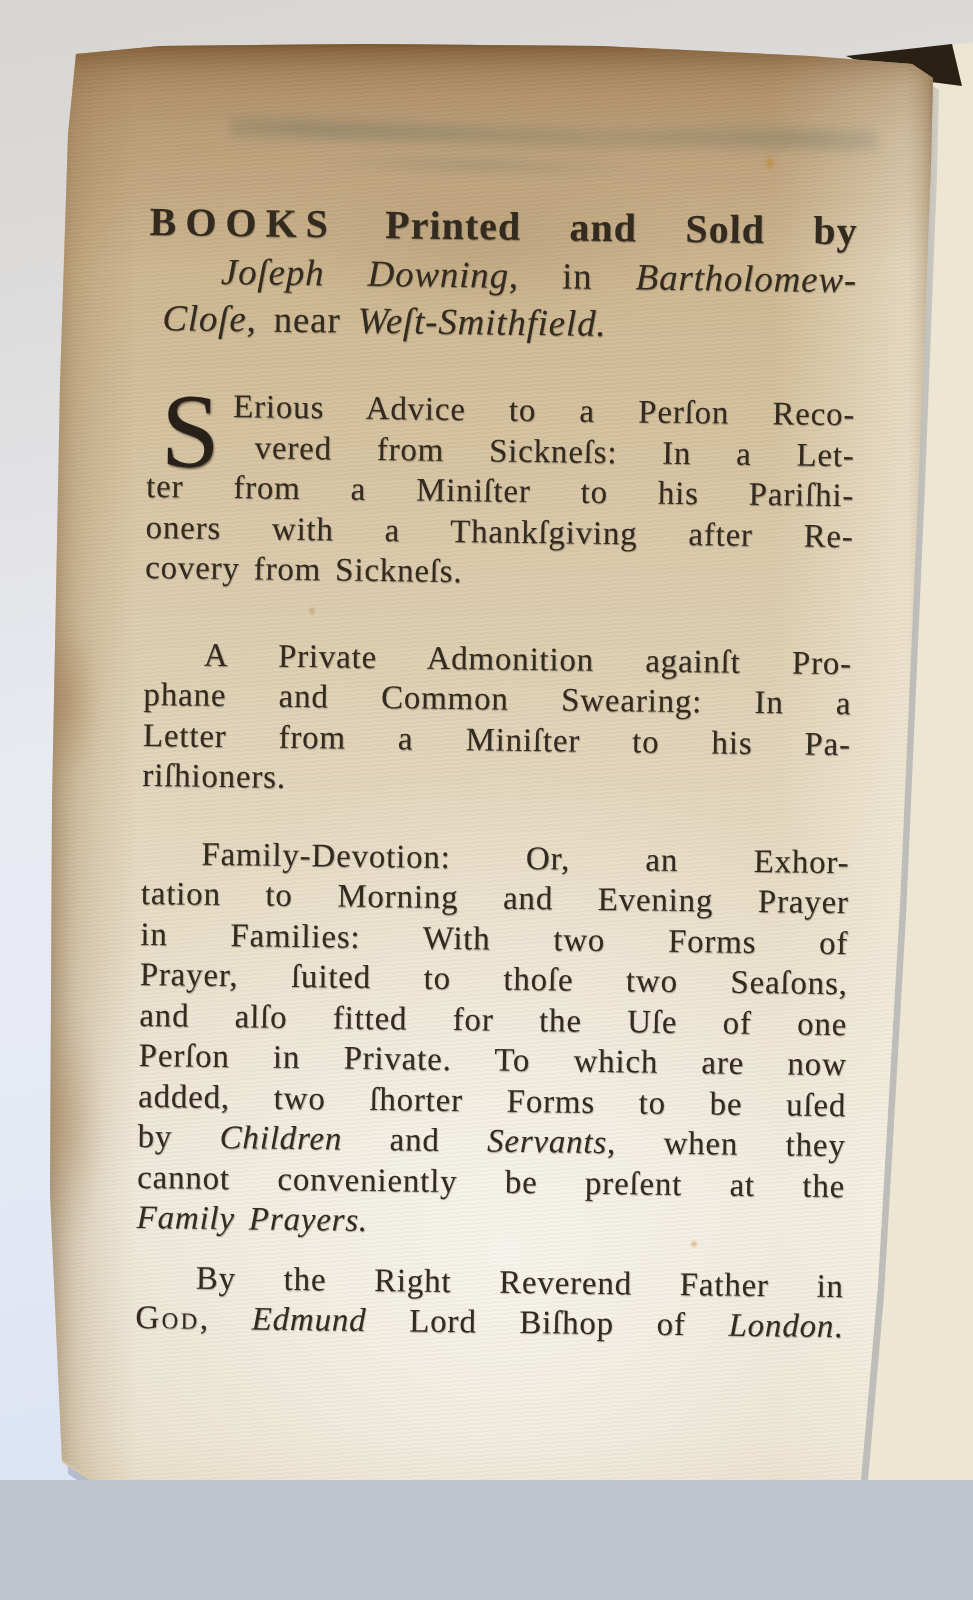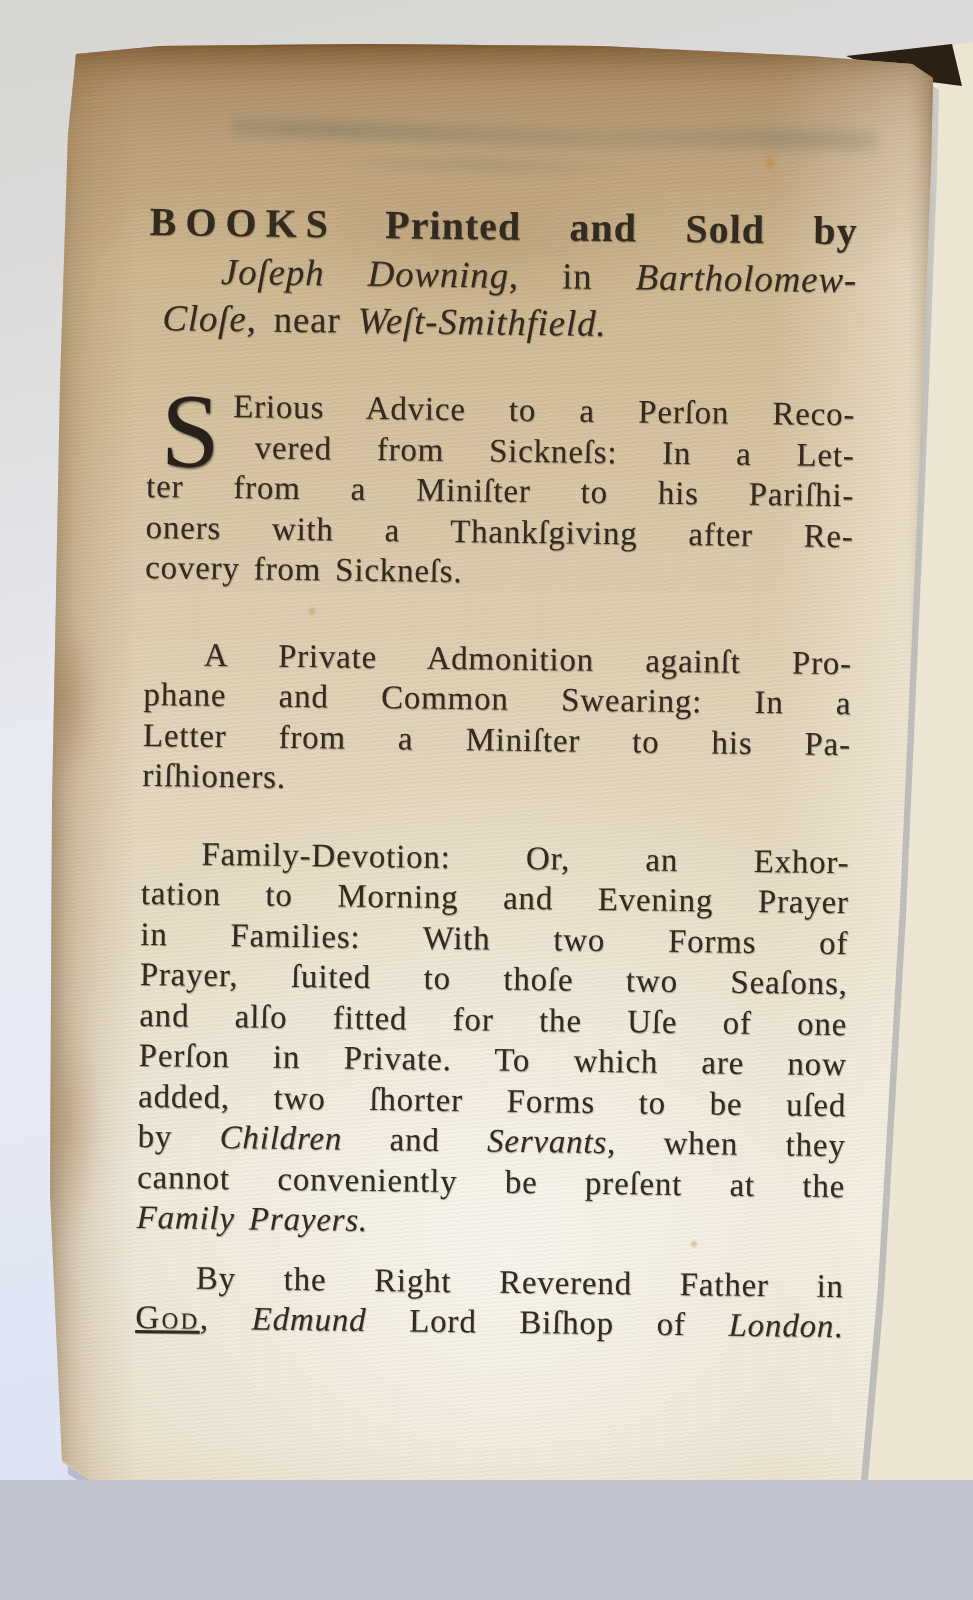--- a/index.html
+++ b/index.html
@@ -84,21 +84,21 @@
     text-shadow:.6px .9px 1.1px rgba(45,34,18,.42);
   }
   .tline.last{text-align-last:left;}
   .tline.indent{padding-left:60px;}
   .tline.pad1{padding-left:86px;}
   .tline.pad2{padding-left:108px;}
   .tline.h1{font-size:40px; line-height:51px; font-weight:bold; letter-spacing:1px; word-spacing:9px;}
   .tline.h2{font-size:37px; line-height:47px; padding-left:72px; word-spacing:7px;}
   .tline.h3{font-size:37px; line-height:47px; padding-left:14px; text-align-last:left; word-spacing:7px;}
   .sg-i{font-style:italic;}
-  .sg-sc{font-variant:small-caps; letter-spacing:2.5px;text-decoration:underline;}
+  .sg-sc{font-variant:small-caps; letter-spacing:2.5px;}
   .sg-caps{letter-spacing:9px;}
   .head{margin-bottom:44px;}
   .para{margin:0;}
   .p1{margin-bottom:46px; position:relative;}
   .p2{margin-bottom:37px;}
   .p3{margin-bottom:19px;}
   .dropcap{
     position:absolute; left:14px; top:5px; font-size:106px; line-height:.78;
     color:#28211a; text-shadow:1px 1.6px 2px rgba(38,26,12,.55);
   }

